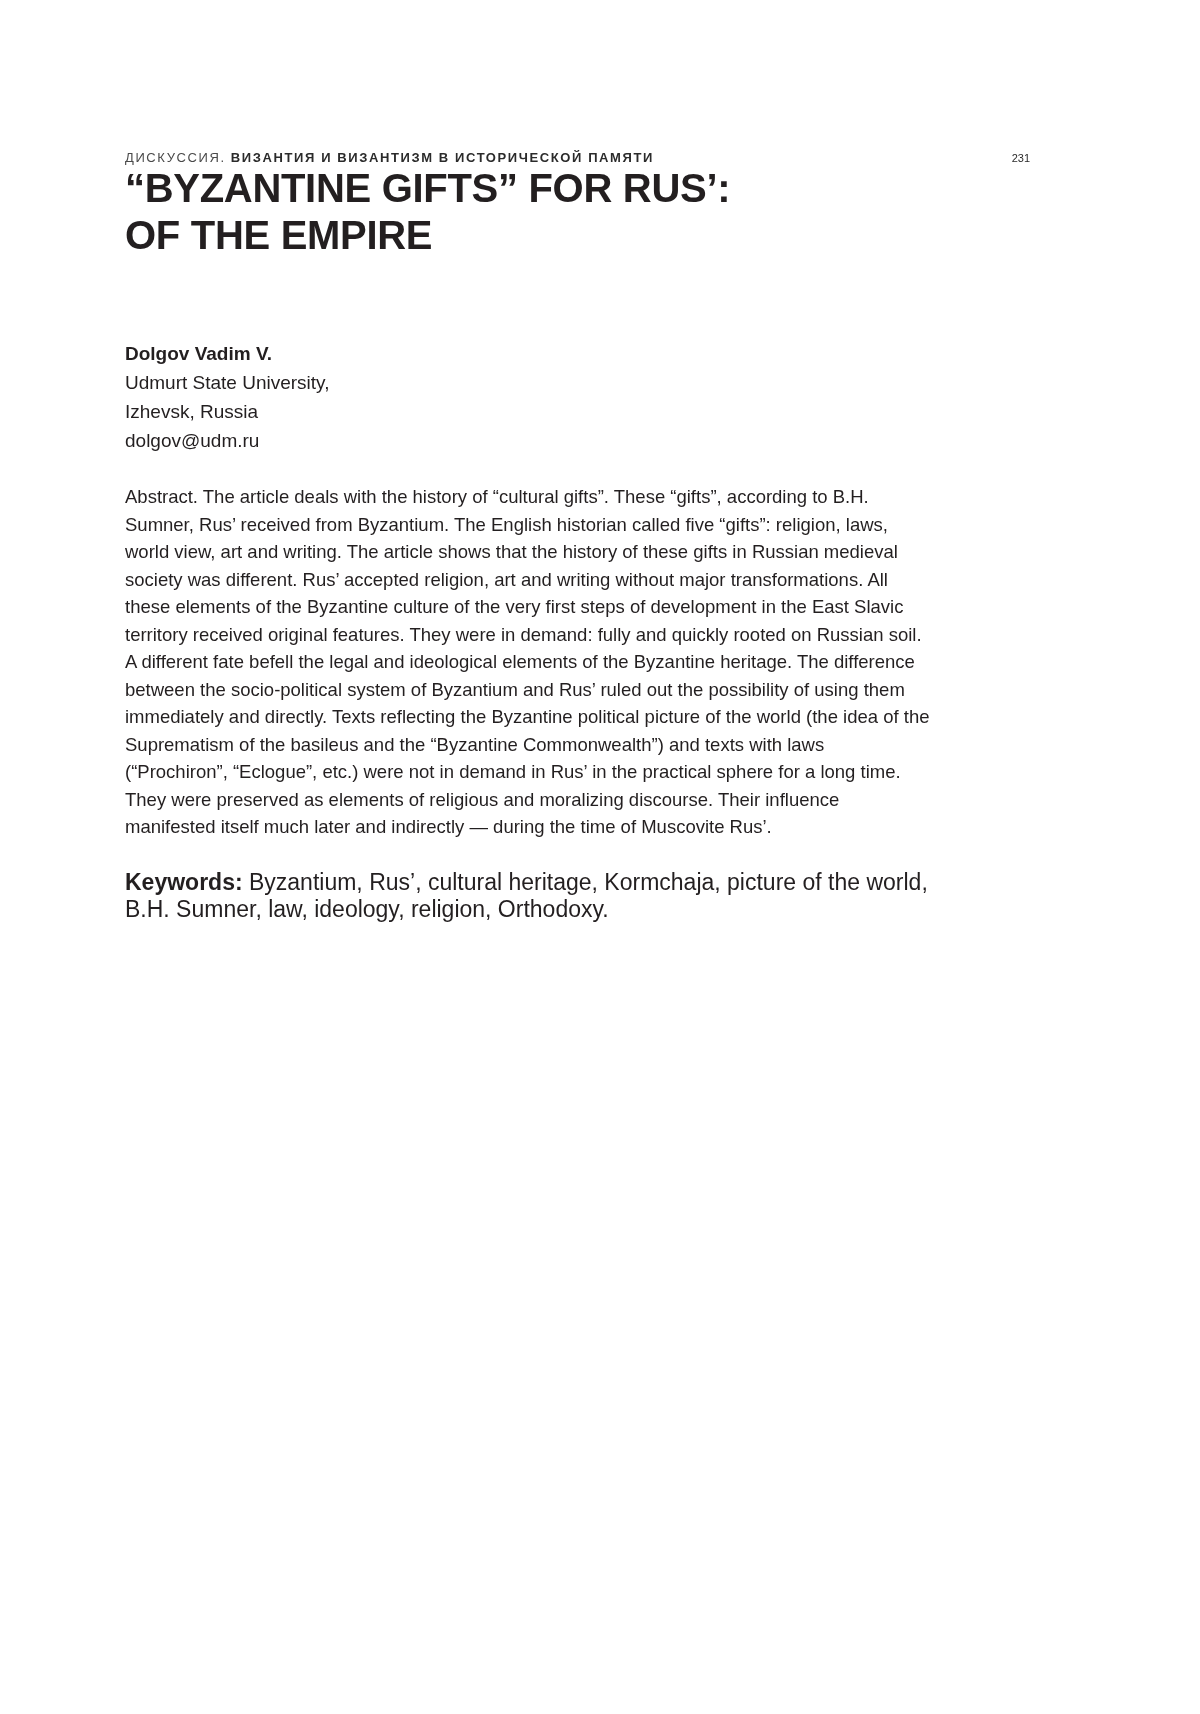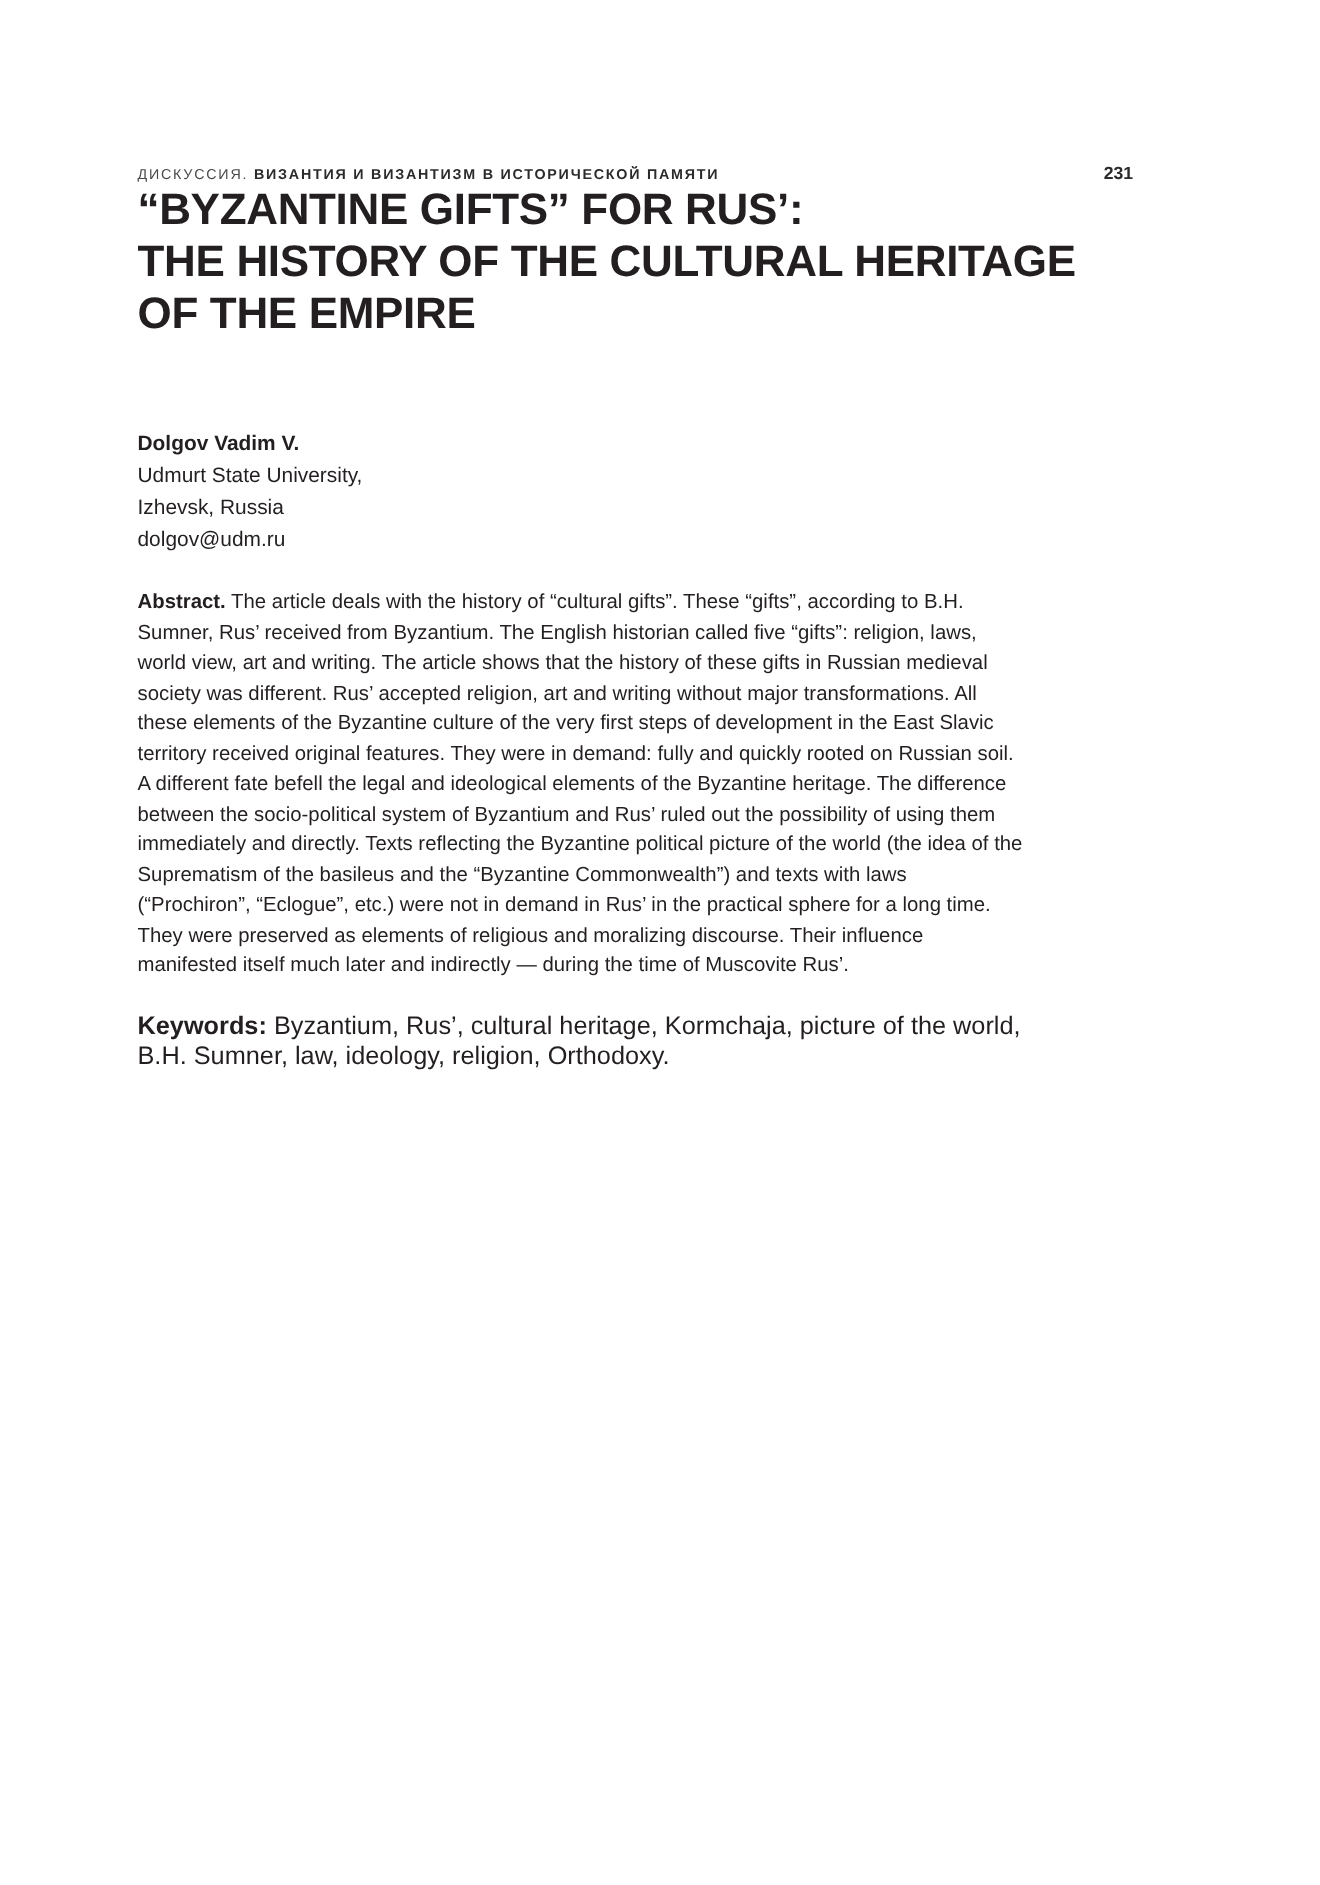--- a/index.html
+++ b/index.html
@@ -48,22 +48,22 @@
   }
   .running-header .section {
     font-weight: 400;
     color: #4a4a4a;
   }
   .running-header .journal {
     font-weight: 700;
     color: #2b2b2b;
   }
   .running-header .page-number {
-    font-size: 16px;
-    font-weight: 700;
+    font-size: 11px;
+    font-weight: 400;
     color: #2b2b2b;
   }
 
   
   .article-title {
     font-size: 40px;
     font-weight: 700;
     line-height: 47px;
     letter-spacing: -0.3px;
     color: #231f20;
@@ -82,21 +82,21 @@
 
   
   .abstract {
     margin-top: 28px;
     width: 805px;
     font-size: 18.5px;
     line-height: 27.5px;
     color: #231f20;
   }
   .abstract .label {
-    font-weight: 700;
+    font-weight: 400;
     text-align: right;
   }
 
   
   .keywords {
     margin-top: 28px;
     width: 805px;
     font-size: 23px;
     line-height: 27.5px;
     color: #231f20;
@@ -115,21 +115,20 @@
       <div class="left">
         <span class="section">ДИСКУССИЯ.</span>
         <span> </span>
         <span class="journal">ВИЗАНТИЯ И ВИЗАНТИЗМ В ИСТОРИЧЕСКОЙ ПАМЯТИ</span>
       </div>
       <div class="page-number">231</div>
     </div>
 
     <h1 class="article-title">
       <div>“BYZANTINE GIFTS” FOR RUS’:</div>
-      <div>THE HISTORY OF THE CULTURAL HERITAGE</div>
       <div>OF THE EMPIRE</div>
     </h1>
 
     <div class="author-block">
       <div class="author-name">Dolgov Vadim V.</div>
       <div>Udmurt State University,</div>
       <div>Izhevsk, Russia</div>
       <div>dolgov@udm.ru</div>
     </div>
 

